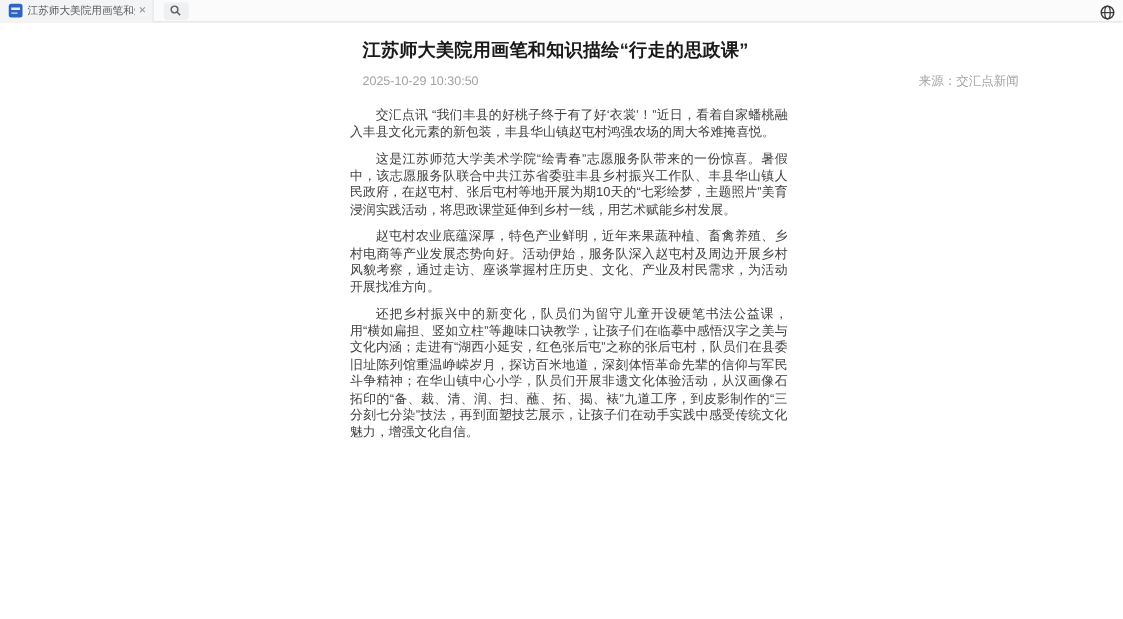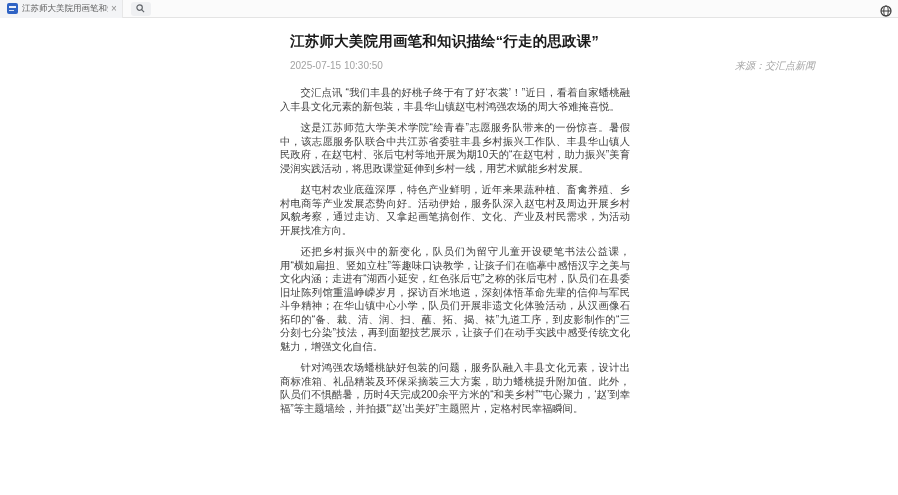--- a/index.html
+++ b/index.html
@@ -98,21 +98,20 @@
     font-size: 10px;
     line-height: 13px;
     color: #a3a3a3;
   }
   .meta-row { position: relative; }
   .meta-source {
     position: absolute;
     left: 445px;
     top: 0;
     white-space: nowrap;
-    font-style: italic;
   }
   .body {
     margin-top: 14px;
     width: 350px;
     font-size: 10.3px;
     line-height: 13.5px;
     color: #404040;
     text-align: justify;
   }
   .body p {
@@ -142,25 +141,24 @@
       <line x1="1" y1="6" x2="11" y2="6" stroke="#3c3c3c" stroke-width="1"></line>
     </svg>
   </div>
 </div>
 
 <div class="article">
   <h1 class="article-title">江苏师大美院用画笔和知识描绘“行走的思政课”</h1>
 
   <div class="meta">
     <div class="meta-row">
-      <span>2025-07-15 10:30:50</span>
+      <span>2025-10-29 10:30:50</span>
       <span class="meta-source">来源：交汇点新闻</span>
     </div>
   </div>
 
   <div class="body">
     <p>交汇点讯 “我们丰县的好桃子终于有了好‘衣裳’！”近日，看着自家蟠桃融入丰县文化元素的新包装，丰县华山镇赵屯村鸿强农场的周大爷难掩喜悦。</p>
-    <p>这是江苏师范大学美术学院“绘青春”志愿服务队带来的一份惊喜。暑假中，该志愿服务队联合中共江苏省委驻丰县乡村振兴工作队、丰县华山镇人民政府，在赵屯村、张后屯村等地开展为期10天的“在赵屯村，助力振兴”美育浸润实践活动，将思政课堂延伸到乡村一线，用艺术赋能乡村发展。</p>
-    <p>赵屯村农业底蕴深厚，特色产业鲜明，近年来果蔬种植、畜禽养殖、乡村电商等产业发展态势向好。活动伊始，服务队深入赵屯村及周边开展乡村风貌考察，通过走访、又拿起画笔搞创作、文化、产业及村民需求，为活动开展找准方向。</p>
+    <p>这是江苏师范大学美术学院“绘青春”志愿服务队带来的一份惊喜。暑假中，该志愿服务队联合中共江苏省委驻丰县乡村振兴工作队、丰县华山镇人民政府，在赵屯村、张后屯村等地开展为期10天的“七彩绘梦，主题照片”美育浸润实践活动，将思政课堂延伸到乡村一线，用艺术赋能乡村发展。</p>
+    <p>赵屯村农业底蕴深厚，特色产业鲜明，近年来果蔬种植、畜禽养殖、乡村电商等产业发展态势向好。活动伊始，服务队深入赵屯村及周边开展乡村风貌考察，通过走访、座谈掌握村庄历史、文化、产业及村民需求，为活动开展找准方向。</p>
     <p>还把乡村振兴中的新变化，队员们为留守儿童开设硬笔书法公益课，用“横如扁担、竖如立柱”等趣味口诀教学，让孩子们在临摹中感悟汉字之美与文化内涵；走进有“湖西小延安，红色张后屯”之称的张后屯村，队员们在县委旧址陈列馆重温峥嵘岁月，探访百米地道，深刻体悟革命先辈的信仰与军民斗争精神；在华山镇中心小学，队员们开展非遗文化体验活动，从汉画像石拓印的“备、裁、清、润、扫、蘸、拓、揭、裱”九道工序，到皮影制作的“三分刻七分染”技法，再到面塑技艺展示，让孩子们在动手实践中感受传统文化魅力，增强文化自信。</p>
-    <p>针对鸿强农场蟠桃缺好包装的问题，服务队融入丰县文化元素，设计出商标准箱、礼品精装及环保采摘装三大方案，助力蟠桃提升附加值。此外，队员们不惧酷暑，历时4天完成200余平方米的“和美乡村”“屯心聚力，‘赵’到幸福”等主题墙绘，并拍摄“‘赵’出美好”主题照片，定格村民幸福瞬间。</p>
   </div>
 </div>
 
 </body></html>

